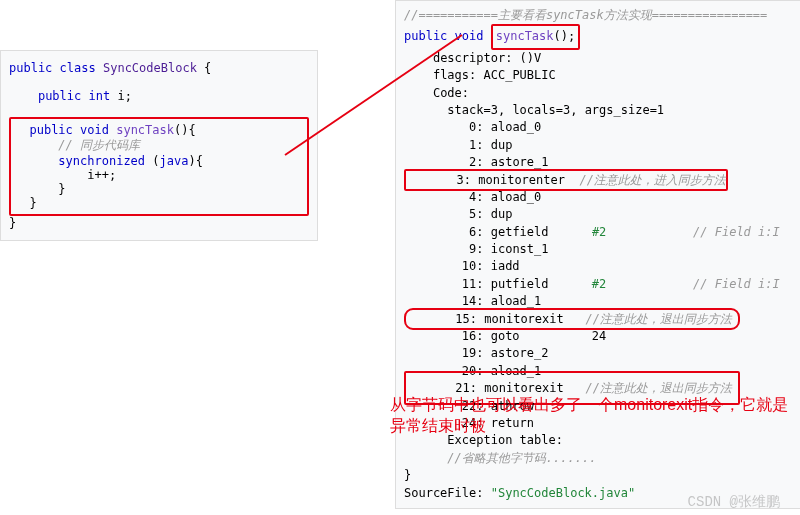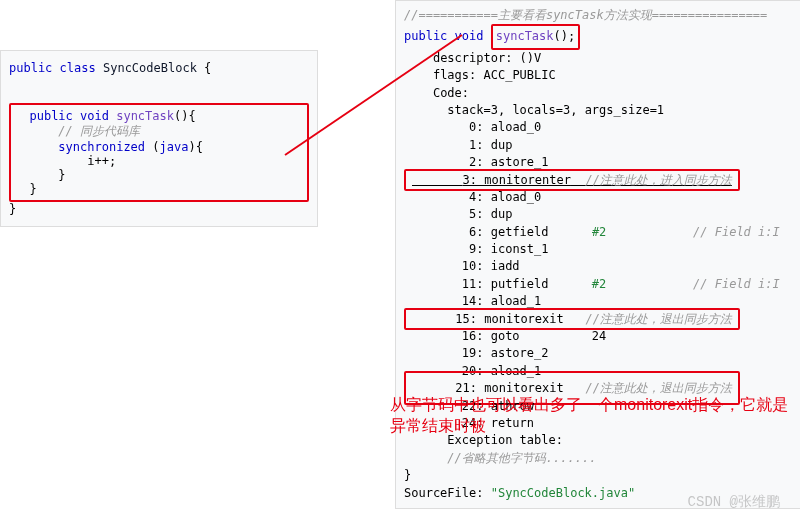--- a/index.html
+++ b/index.html
@@ -25,21 +25,21 @@
     position: absolute;
     left: 395px;
     top: 0;
     width: 400px;
     background: #f8f9fa;
     padding: 6px 8px;
     border: 1px solid #ddd;
     line-height: 1.45;
   }
   .kw { color: #0000c8; }
-  .type { color: #0f172a; }
+  .type { color: #4c1d95; }
   .fn { color: #6f42c1; }
   .cm { color: #999; font-style: italic; }
   .str { color: #22863a; }
   .op-green { color: #22863a; }
   .redbox {
     border: 2px solid #e60012;
     padding: 2px 3px;
     display: inline-block;
     border-radius: 2px;
   }
@@ -72,20 +72,21 @@
     top: 0;
     pointer-events: none;
   }
 </style>
 </head>
 <body>
 
 <div class="left-panel">
   <div class="line"><span class="kw">public</span> <span class="kw">class</span> <span class="type">SyncCodeBlock</span><span> {</span></div>
   <div class="line">&nbsp;</div>
+  <div class="line">    <span class="kw">public</span> <span class="kw">int</span><span> i;</span></div>
   <div class="line">&nbsp;</div>
   <div class="redbox-block">
     <div class="line">  <span class="kw">public</span> <span class="kw">void</span> <span class="fn">syncTask</span><span>(){</span></div>
     <div class="line">      <span class="cm">// 同步代码库</span></div>
     <div class="line">      <span class="kw">synchronized</span><span> (</span><span class="kw">java</span><span>){</span></div>
     <div class="line">          <span>i++;</span></div>
     <div class="line">      <span>}</span></div>
     <div class="line">  <span>}</span></div>
   </div>
   <div class="line">}</div>
@@ -94,29 +95,29 @@
 <div class="right-panel">
   <div class="line"><span class="cm">//===========主要看看syncTask方法实现================</span></div>
   <div class="line"><span class="kw">public</span> <span class="kw">void</span> <span class="redbox"><span class="fn">syncTask</span><span>();</span></span></div>
   <div class="line">    <span>descriptor: ()V</span></div>
   <div class="line">    <span>flags: ACC_PUBLIC</span></div>
   <div class="line">    <span>Code:</span></div>
   <div class="line">      <span>stack=3, locals=3, args_size=1</span></div>
   <div class="line">         <span>0: aload_0</span></div>
   <div class="line">         <span>1: dup</span></div>
   <div class="line">         <span>2: astore_1</span></div>
-  <div><span class="redbox-block" style="padding:2px 6px;text-decoration:underline;"><span class="line">       <span>3: monitorenter</span>  <span class="cm">//注意此处，进入同步方法</span></span></span></div>
+  <div><span class="redbox-block" style="padding:2px 0;"><span class="line">       <span>3: monitorenter</span>  <span class="cm">//注意此处，进入同步方法</span></span></span></div>
   <div class="line">         <span>4: aload_0</span></div>
   <div class="line">         <span>5: dup</span></div>
   <div class="line">         <span>6: getfield</span>      <span class="op-green">#2</span>            <span class="cm">// Field i:I</span></div>
   <div class="line">         <span>9: iconst_1</span></div>
   <div class="line">        <span>10: iadd</span></div>
   <div class="line">        <span>11: putfield</span>      <span class="op-green">#2</span>            <span class="cm">// Field i:I</span></div>
   <div class="line">        <span>14: aload_1</span></div>
-  <div><span class="redbox-block" style="padding:2px 6px;"><span class="line">      <span>15: monitorexit</span>   <span class="cm">//注意此处，退出同步方法</span></span></span></div>
+  <div><span class="redbox-block" style="padding:2px 6px;border-radius:9px;"><span class="line">      <span>15: monitorexit</span>   <span class="cm">//注意此处，退出同步方法</span></span></span></div>
   <div class="line">        <span>16: goto          24</span></div>
   <div class="line">        <span>19: astore_2</span></div>
   <div class="line">        <span>20: aload_1</span></div>
   <div><span class="redbox-block" style="padding:8px 6px;"><span class="line">      <span>21: monitorexit</span>   <span class="cm">//注意此处，退出同步方法</span></span></span></div>
   <div class="line">        <span>22: athrow</span></div>
   <div class="line">        <span>24: return</span></div>
   <div class="line">      <span>Exception table:</span></div>
   <div class="line">      <span class="cm">//省略其他字节码.......</span></div>
   <div class="line"><span>}</span></div>
   <div class="line"><span>SourceFile: </span><span class="str">"SyncCodeBlock.java"</span></div>

